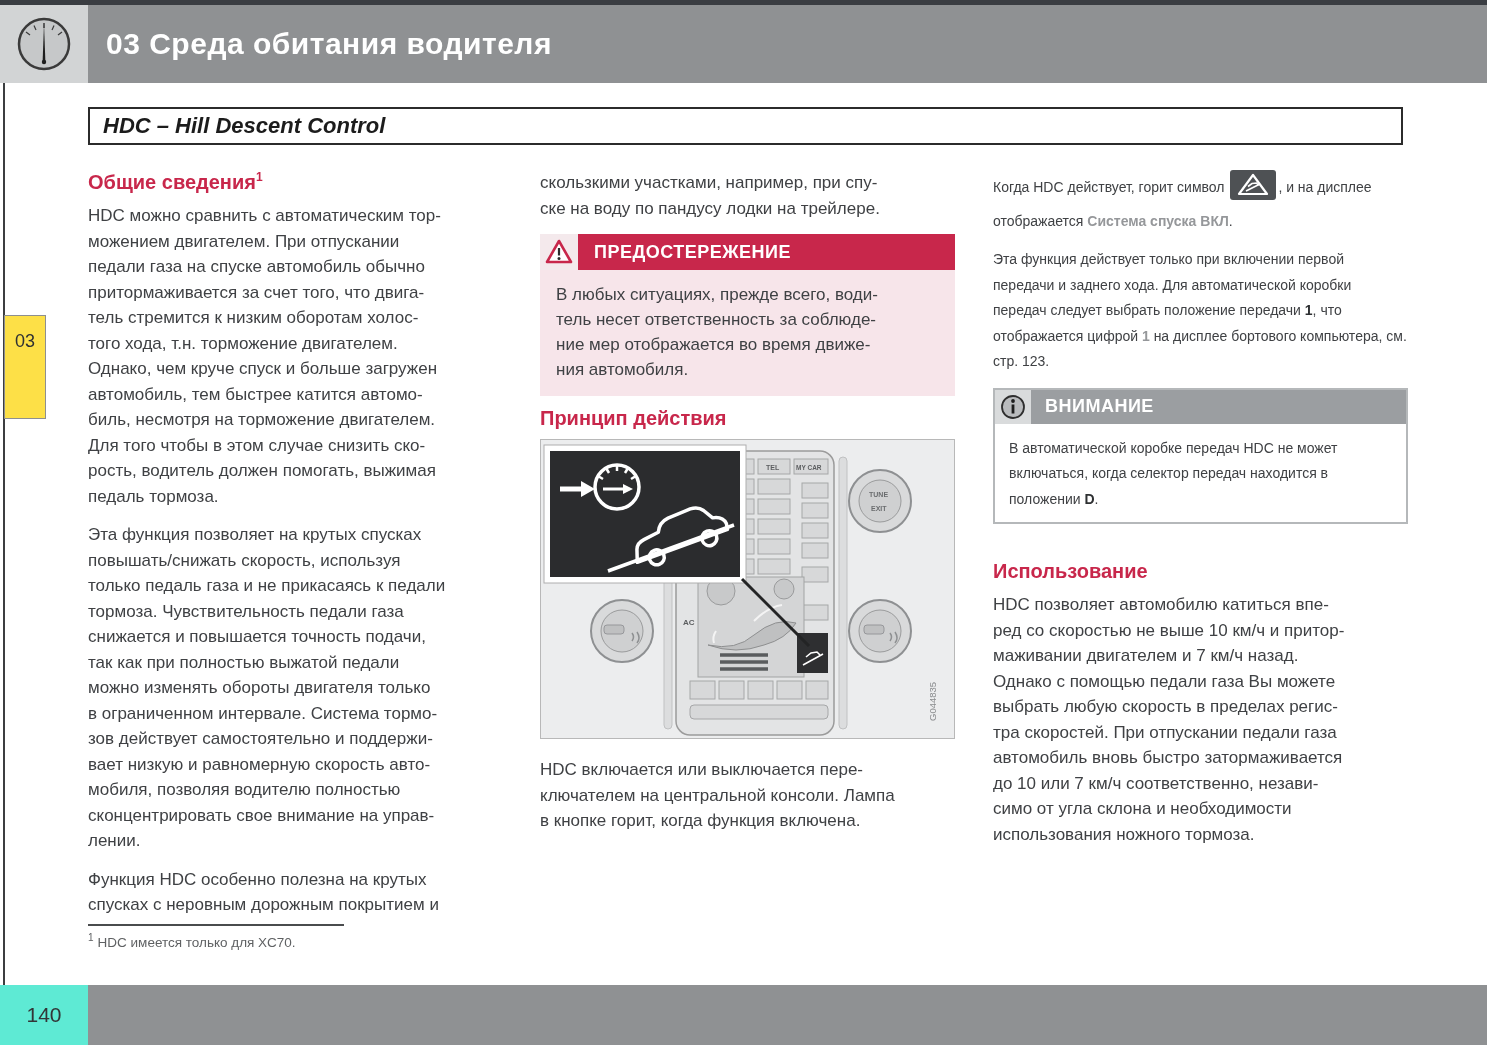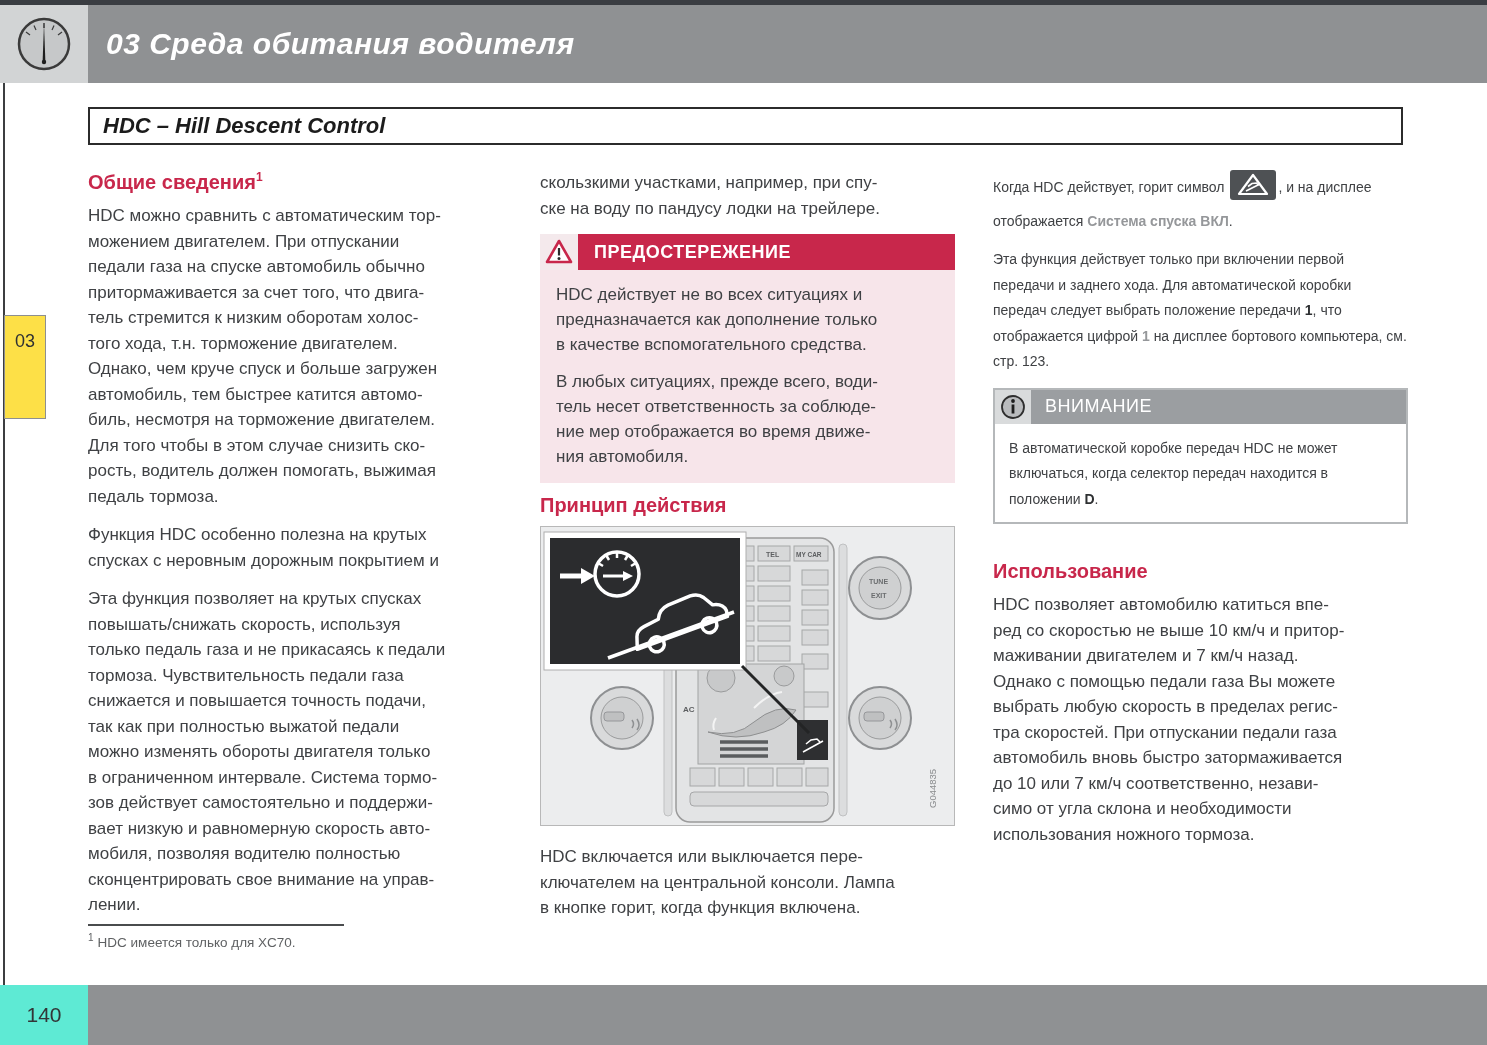--- a/index.html
+++ b/index.html
@@ -4,21 +4,21 @@
 <style>
   html,body{margin:0;padding:0;background:#ffffff;}
   body{font-family:"Liberation Sans","DejaVu Sans",sans-serif;color:#3f4144;}
   .page{position:relative;width:1487px;height:1045px;background:#fff;overflow:hidden;}
 
   
   .top-strip{position:absolute;left:0;top:0;width:1487px;height:5px;background:#3a3d42;}
   .header{position:absolute;left:0;top:5px;width:1487px;height:78px;display:flex;}
   .header-icon-box{width:88px;height:78px;background:#d2d4d5;display:flex;align-items:center;justify-content:center;flex:none;}
   .header-bar{flex:1;background:#8f9193;display:flex;align-items:center;}
-  .header-title{color:#ffffff;font-size:30px;font-weight:bold;padding-left:18px;letter-spacing:.5px;font-style:italic;}
+  .header-title{color:#ffffff;font-size:30px;font-weight:bold;padding-left:18px;letter-spacing:.5px;}
 
   .left-rule{position:absolute;left:3px;top:83px;width:2px;height:902px;background:#3c3e40;}
   .chapter-tab{position:absolute;left:4px;top:315px;width:42px;height:104px;background:#fde047;border:1px solid #8d8f90;box-sizing:border-box;text-align:center;padding-top:15px;font-size:18px;color:#2f3133;}
 
   .section-box{position:absolute;left:88px;top:107px;width:1315px;height:38px;border:2px solid #2b2b2b;box-sizing:border-box;background:#fff;display:flex;align-items:center;}
   .section-title{font-size:22px;font-weight:bold;color:#1c1c1c;padding-left:13px;font-style:italic;}
 
   
   .col{position:absolute;top:170px;width:415px;}
   .col-left{left:88px;}
@@ -37,21 +37,21 @@
   .warn-head{height:36px;background:#c8274b;display:flex;align-items:center;}
   .warn-icon-box{width:38px;height:36px;background:#f4e9ec;display:flex;align-items:center;justify-content:center;flex:none;}
   .warn-title{color:#ffffff;font-size:18px;font-weight:bold;padding-left:16px;letter-spacing:.5px;}
   .warn-body{background:#f7e5ea;padding:12px 16px 2px 16px;}
   .warn-body p.body{margin-bottom:12px;line-height:25px;}
 
   
   .note-box{border:2px solid #b5b8ba;box-sizing:border-box;margin:3px 0 0 0;}
   .note-head{height:34px;background:#9b9ea1;display:flex;align-items:center;}
   .note-icon-box{width:36px;height:34px;background:#d9dbdc;display:flex;align-items:center;justify-content:center;flex:none;}
-  .note-title{color:#ffffff;font-size:18px;font-weight:normal;padding-left:14px;letter-spacing:.5px;}
+  .note-title{color:#ffffff;font-size:18px;font-weight:bold;padding-left:14px;letter-spacing:.5px;}
   .note-body{background:#ffffff;padding:12px 14px 10px 14px;}
   .note-body p.flow{margin:0;}
 
   .illu-wrap{margin-top:4px;}
 
   .hdc-symbol{display:inline-block;vertical-align:-8px;margin:0 2px;}
 
   
   .footnote{position:absolute;left:88px;top:924px;width:420px;}
   .footnote-rule{width:256px;height:2px;background:#4a4c4e;margin-bottom:6px;}
@@ -103,56 +103,53 @@
 педали газа на спуске автомобиль обычно
 притормаживается за счет того, что двига-
 тель стремится к низким оборотам холос-
 того хода, т.н. торможение двигателем.
 Однако, чем круче спуск и больше загружен
 автомобиль, тем быстрее катится автомо-
 биль, несмотря на торможение двигателем.
 Для того чтобы в этом случае снизить ско-
 рость, водитель должен помогать, выжимая
 педаль тормоза.</p>
-    <p class="body">Функция HDC особенно полезна на крутых
-спусках с неровным дорожным покрытием и</p>
     <p class="body">Эта функция позволяет на крутых спусках
 повышать/снижать скорость, используя
 только педаль газа и не прикасаясь к педали
 тормоза. Чувствительность педали газа
 снижается и повышается точность подачи,
 так как при полностью выжатой педали
 можно изменять обороты двигателя только
 в ограниченном интервале. Система тормо-
 зов действует самостоятельно и поддержи-
 вает низкую и равномерную скорость авто-
 мобиля, позволяя водителю полностью
 сконцентрировать свое внимание на управ-
 лении.</p>
+    <p class="body">Функция HDC особенно полезна на крутых
+спусках с неровным дорожным покрытием и</p>
   </div>
 
   <div class="col col-mid">
     <p class="body">скользкими участками, например, при спу-
 ске на воду по пандусу лодки на трейлере.</p>
 
     <div class="warn-box">
       <div class="warn-head">
         <div class="warn-icon-box">
           <svg width="28" height="26" viewBox="0 0 28 26">
             <path d="M14 2 L26 23 L2 23 Z" fill="#ffffff" stroke="#c8274b" stroke-width="2.6" stroke-linejoin="round"></path>
             <rect x="12.9" y="9" width="2.2" height="7.5" fill="#2b2b2b"></rect>
             <circle cx="14" cy="19.6" r="1.5" fill="#2b2b2b"></circle>
           </svg>
         </div>
         <span class="warn-title">ПРЕДОСТЕРЕЖЕНИЕ</span>
       </div>
       <div class="warn-body">
-        <p class="body">HDC действует не во всех ситуациях и
-предназначается как дополнение только
-в качестве вспомогательного средства.</p>
         <p class="body">В любых ситуациях, прежде всего, води-
 тель несет ответственность за соблюде-
 ние мер отображается во время движе-
 ния автомобиля.</p>
       </div>
     </div>
 
     <h3 class="red">Принцип действия</h3>
 
     <div class="illu-wrap">

